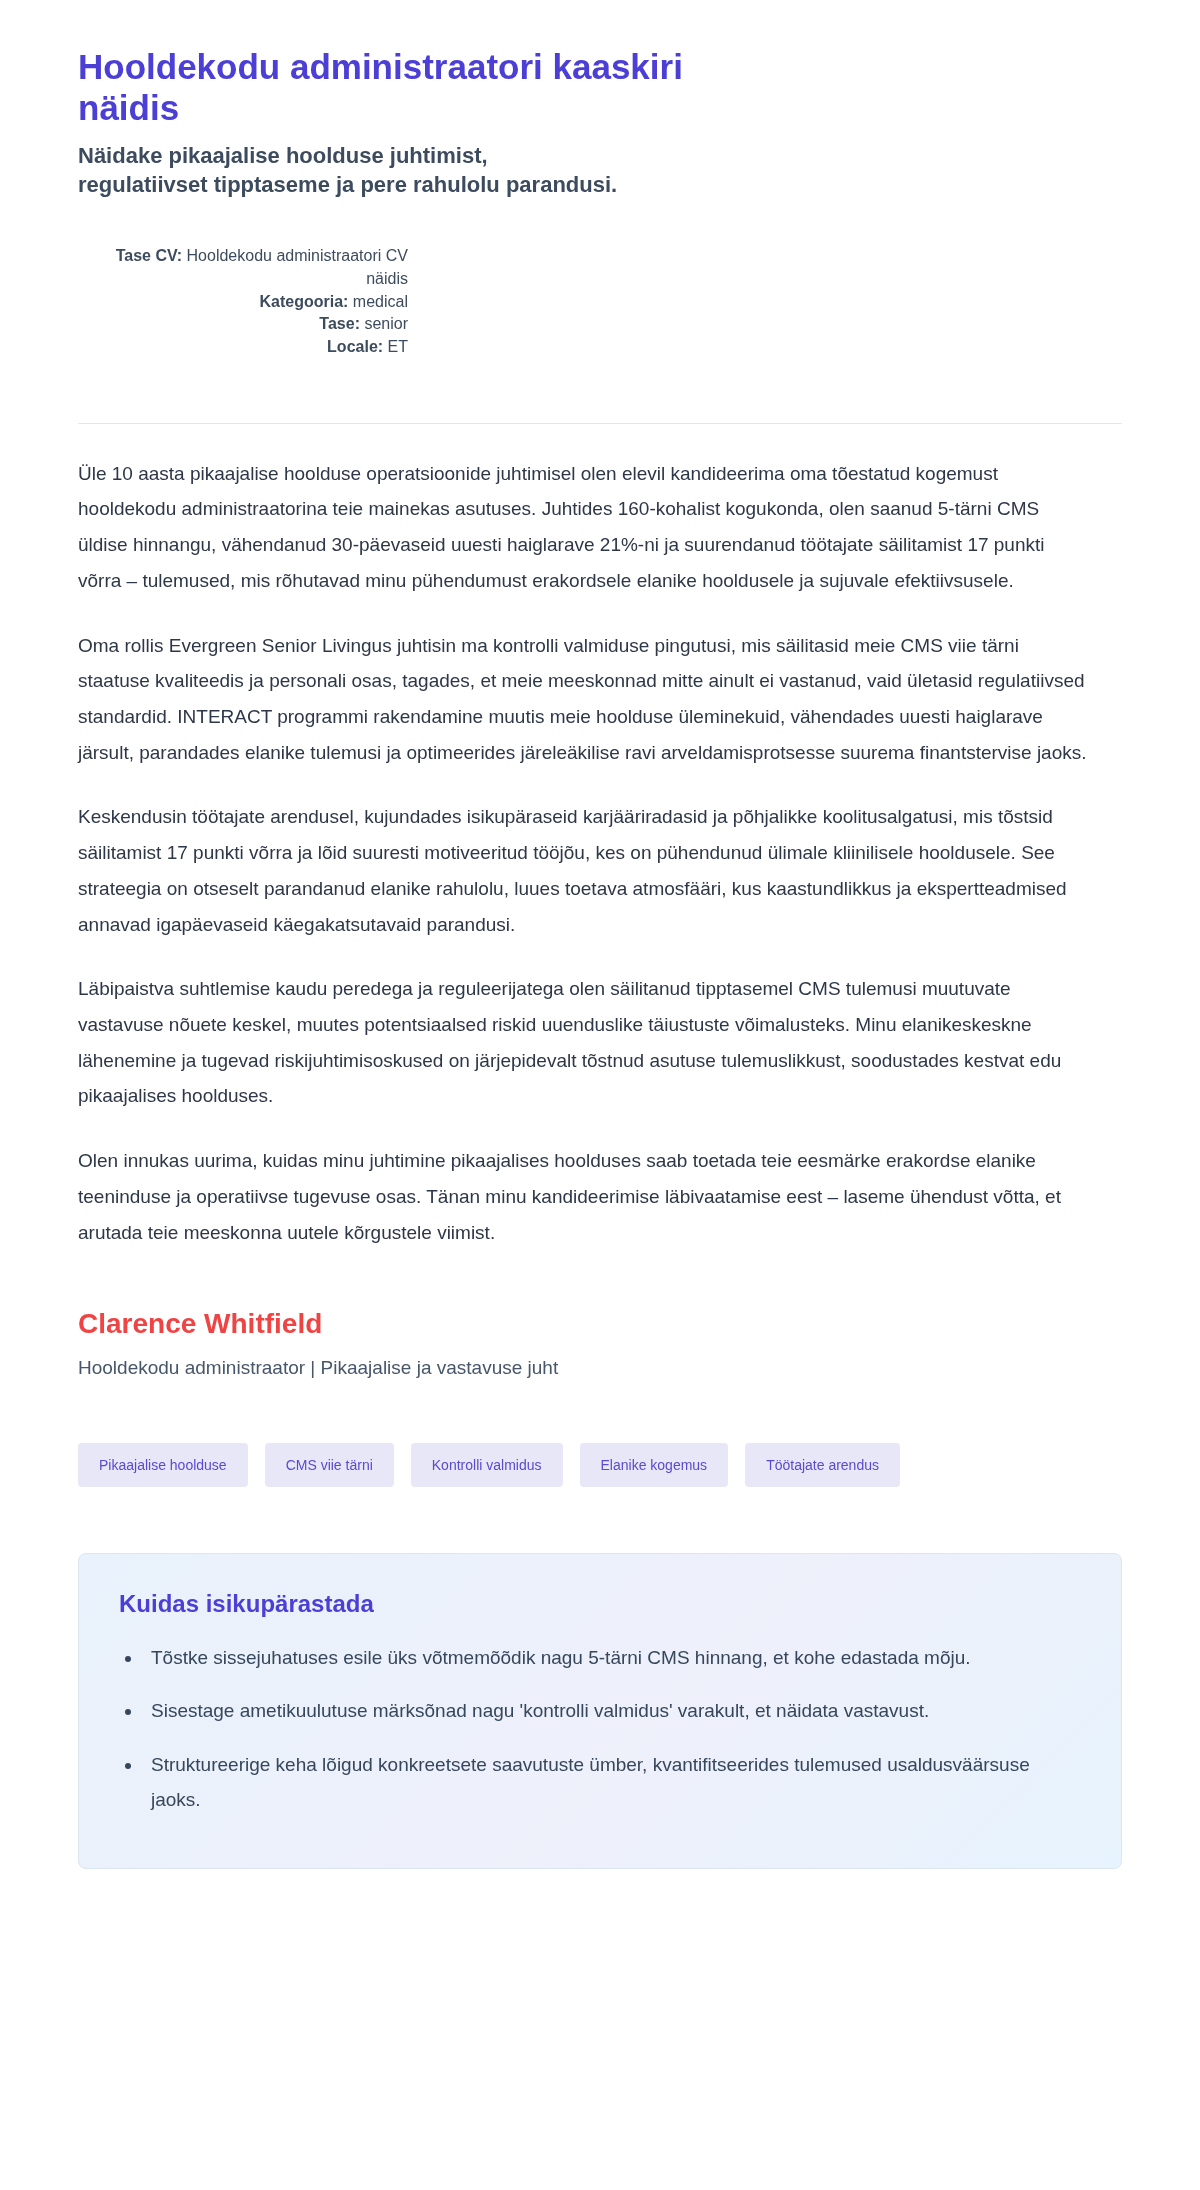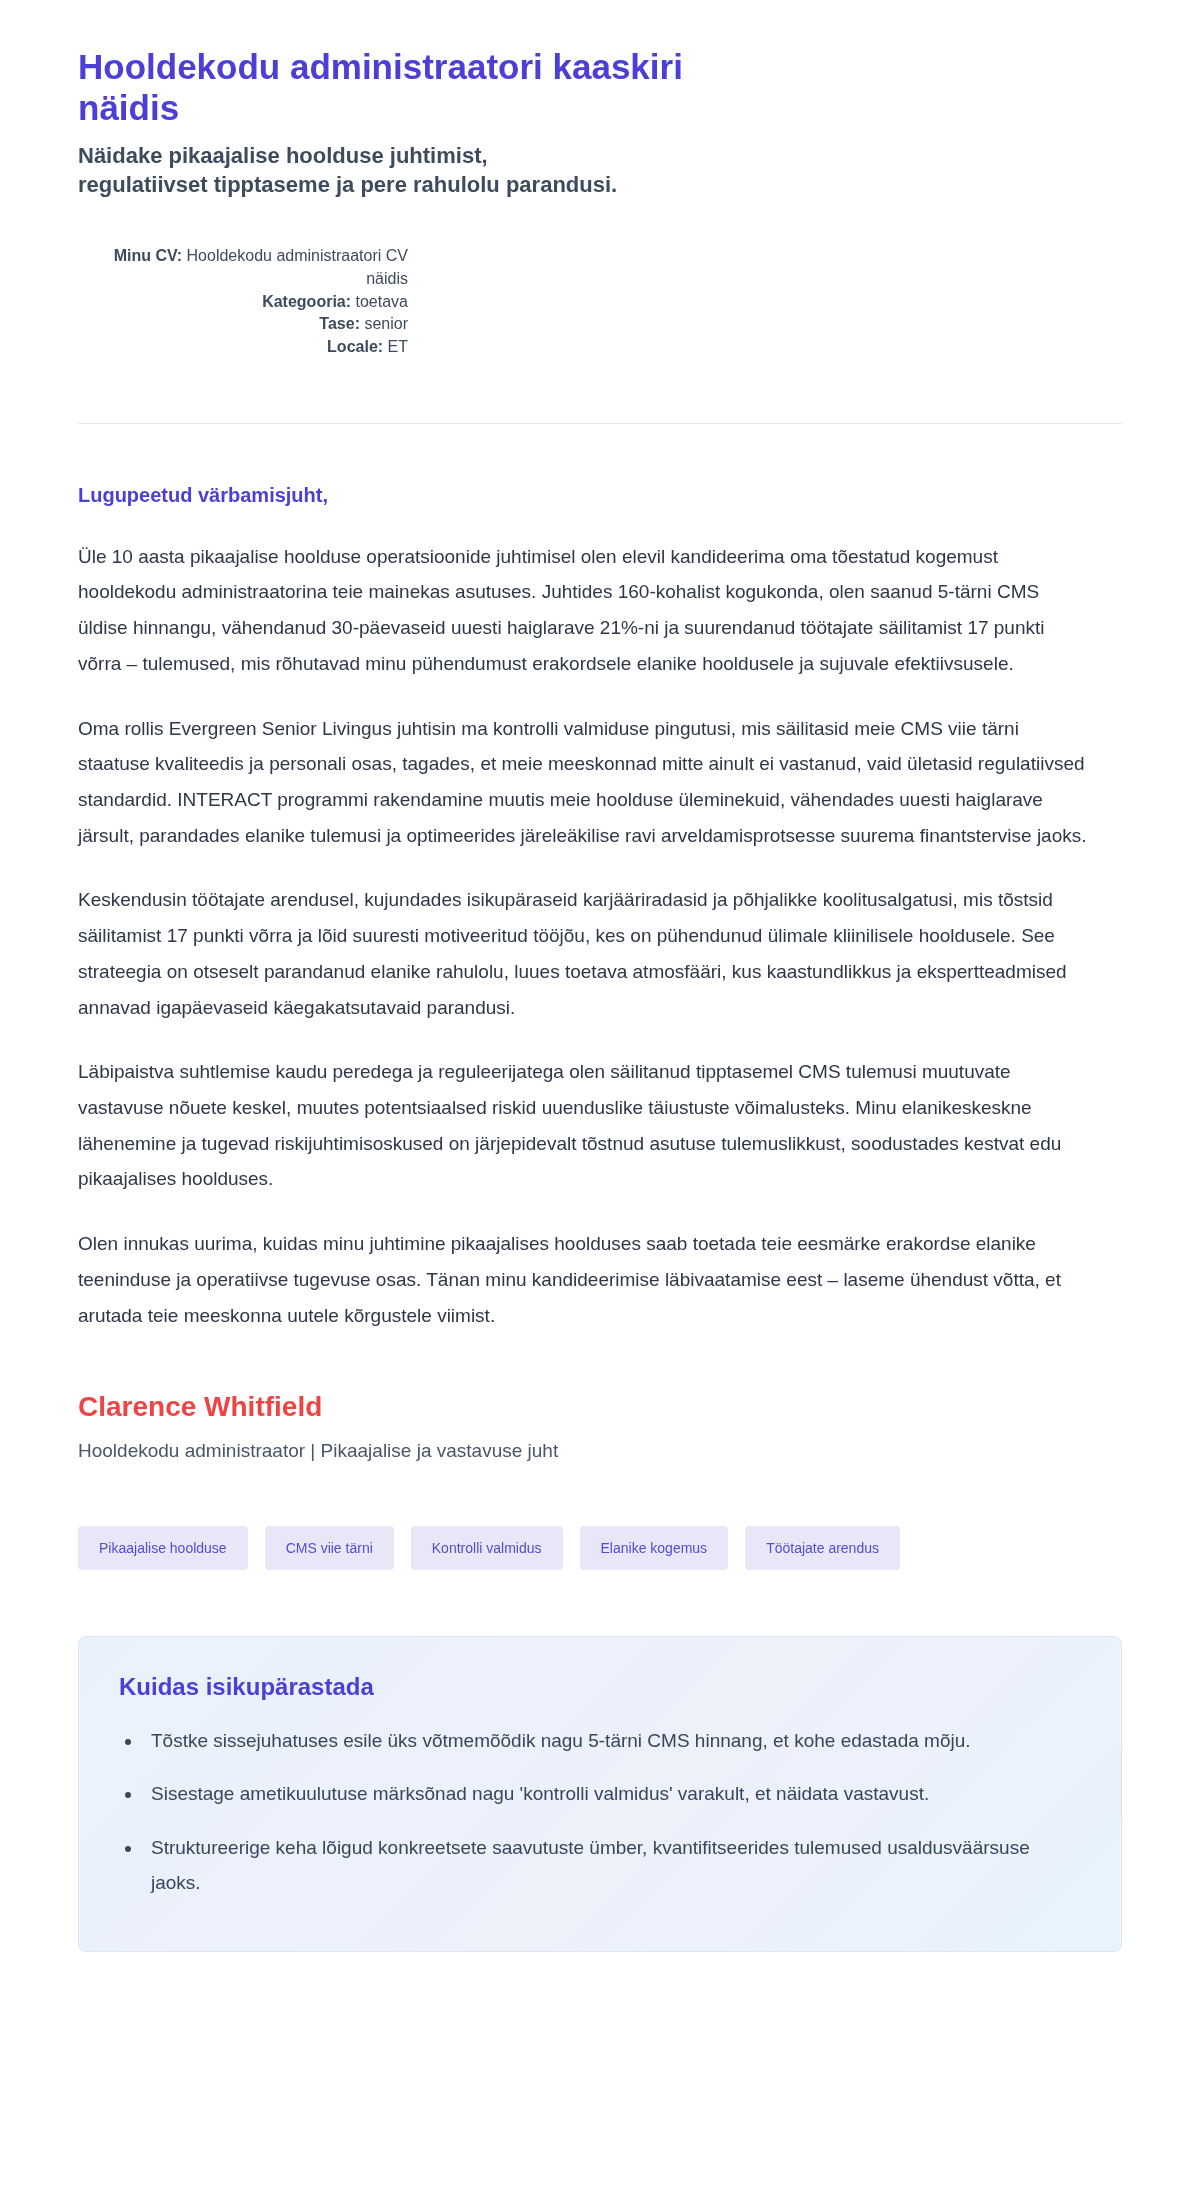--- a/index.html
+++ b/index.html
@@ -122,31 +122,30 @@
 <body>
 
 <div class="page">
 
   <header class="head">
     <div class="head-left">
       <h1 class="title">Hooldekodu administraatori kaaskiri näidis</h1>
       <h2 class="subtitle">Näidake pikaajalise hoolduse juhtimist, regulatiivset tipptaseme ja pere rahulolu parandusi.</h2>
     </div>
     <div class="meta">
-      <div class="meta-row"><b>Minu CV:</b><span> Hooldekodu administraatori CV näidis</span></div>
-      <div class="meta-row"><b>Kategooria:</b><span> toetava</span></div>
+      <div class="meta-row"><b>Tase CV:</b><span> Hooldekodu administraatori CV näidis</span></div>
+      <div class="meta-row"><b>Kategooria:</b><span> medical</span></div>
       <div class="meta-row"><b>Tase:</b><span> senior</span></div>
       <div class="meta-row"><b>Locale:</b><span> ET</span></div>
     </div>
   </header>
 
   <hr class="divider">
 
   <div class="letter">
-    <div class="greeting">Lugupeetud värbamisjuht,</div>
     <p class="first">Üle 10 aasta pikaajalise hoolduse operatsioonide juhtimisel olen elevil kandideerima oma tõestatud kogemust hooldekodu administraatorina teie mainekas asutuses. Juhtides 160-kohalist kogukonda, olen saanud 5-tärni CMS üldise hinnangu, vähendanud 30-päevaseid uuesti haiglarave 21%-ni ja suurendanud töötajate säilitamist 17 punkti võrra – tulemused, mis rõhutavad minu pühendumust erakordsele elanike hooldusele ja sujuvale efektiivsusele.</p>
     <p>Oma rollis Evergreen Senior Livingus juhtisin ma kontrolli valmiduse pingutusi, mis säilitasid meie CMS viie tärni staatuse kvaliteedis ja personali osas, tagades, et meie meeskonnad mitte ainult ei vastanud, vaid ületasid regulatiivsed standardid. INTERACT programmi rakendamine muutis meie hoolduse üleminekuid, vähendades uuesti haiglarave järsult, parandades elanike tulemusi ja optimeerides järeleäkilise ravi arveldamisprotsesse suurema finantstervise jaoks.</p>
     <p>Keskendusin töötajate arendusel, kujundades isikupäraseid karjääriradasid ja põhjalikke koolitusalgatusi, mis tõstsid säilitamist 17 punkti võrra ja lõid suuresti motiveeritud tööjõu, kes on pühendunud ülimale kliinilisele hooldusele. See strateegia on otseselt parandanud elanike rahulolu, luues toetava atmosfääri, kus kaastundlikkus ja ekspertteadmised annavad igapäevaseid käegakatsutavaid parandusi.</p>
     <p>Läbipaistva suhtlemise kaudu peredega ja reguleerijatega olen säilitanud tipptasemel CMS tulemusi muutuvate vastavuse nõuete keskel, muutes potentsiaalsed riskid uuenduslike täiustuste võimalusteks. Minu elanikeskeskne lähenemine ja tugevad riskijuhtimisoskused on järjepidevalt tõstnud asutuse tulemuslikkust, soodustades kestvat edu pikaajalises hoolduses.</p>
     <p>Olen innukas uurima, kuidas minu juhtimine pikaajalises hoolduses saab toetada teie eesmärke erakordse elanike teeninduse ja operatiivse tugevuse osas. Tänan minu kandideerimise läbivaatamise eest – laseme ühendust võtta, et arutada teie meeskonna uutele kõrgustele viimist.</p>
 
     <div class="signature">
       <div class="sig-name">Clarence Whitfield</div>
       <div class="sig-role">Hooldekodu administraator | Pikaajalise ja vastavuse juht</div>
     </div>

